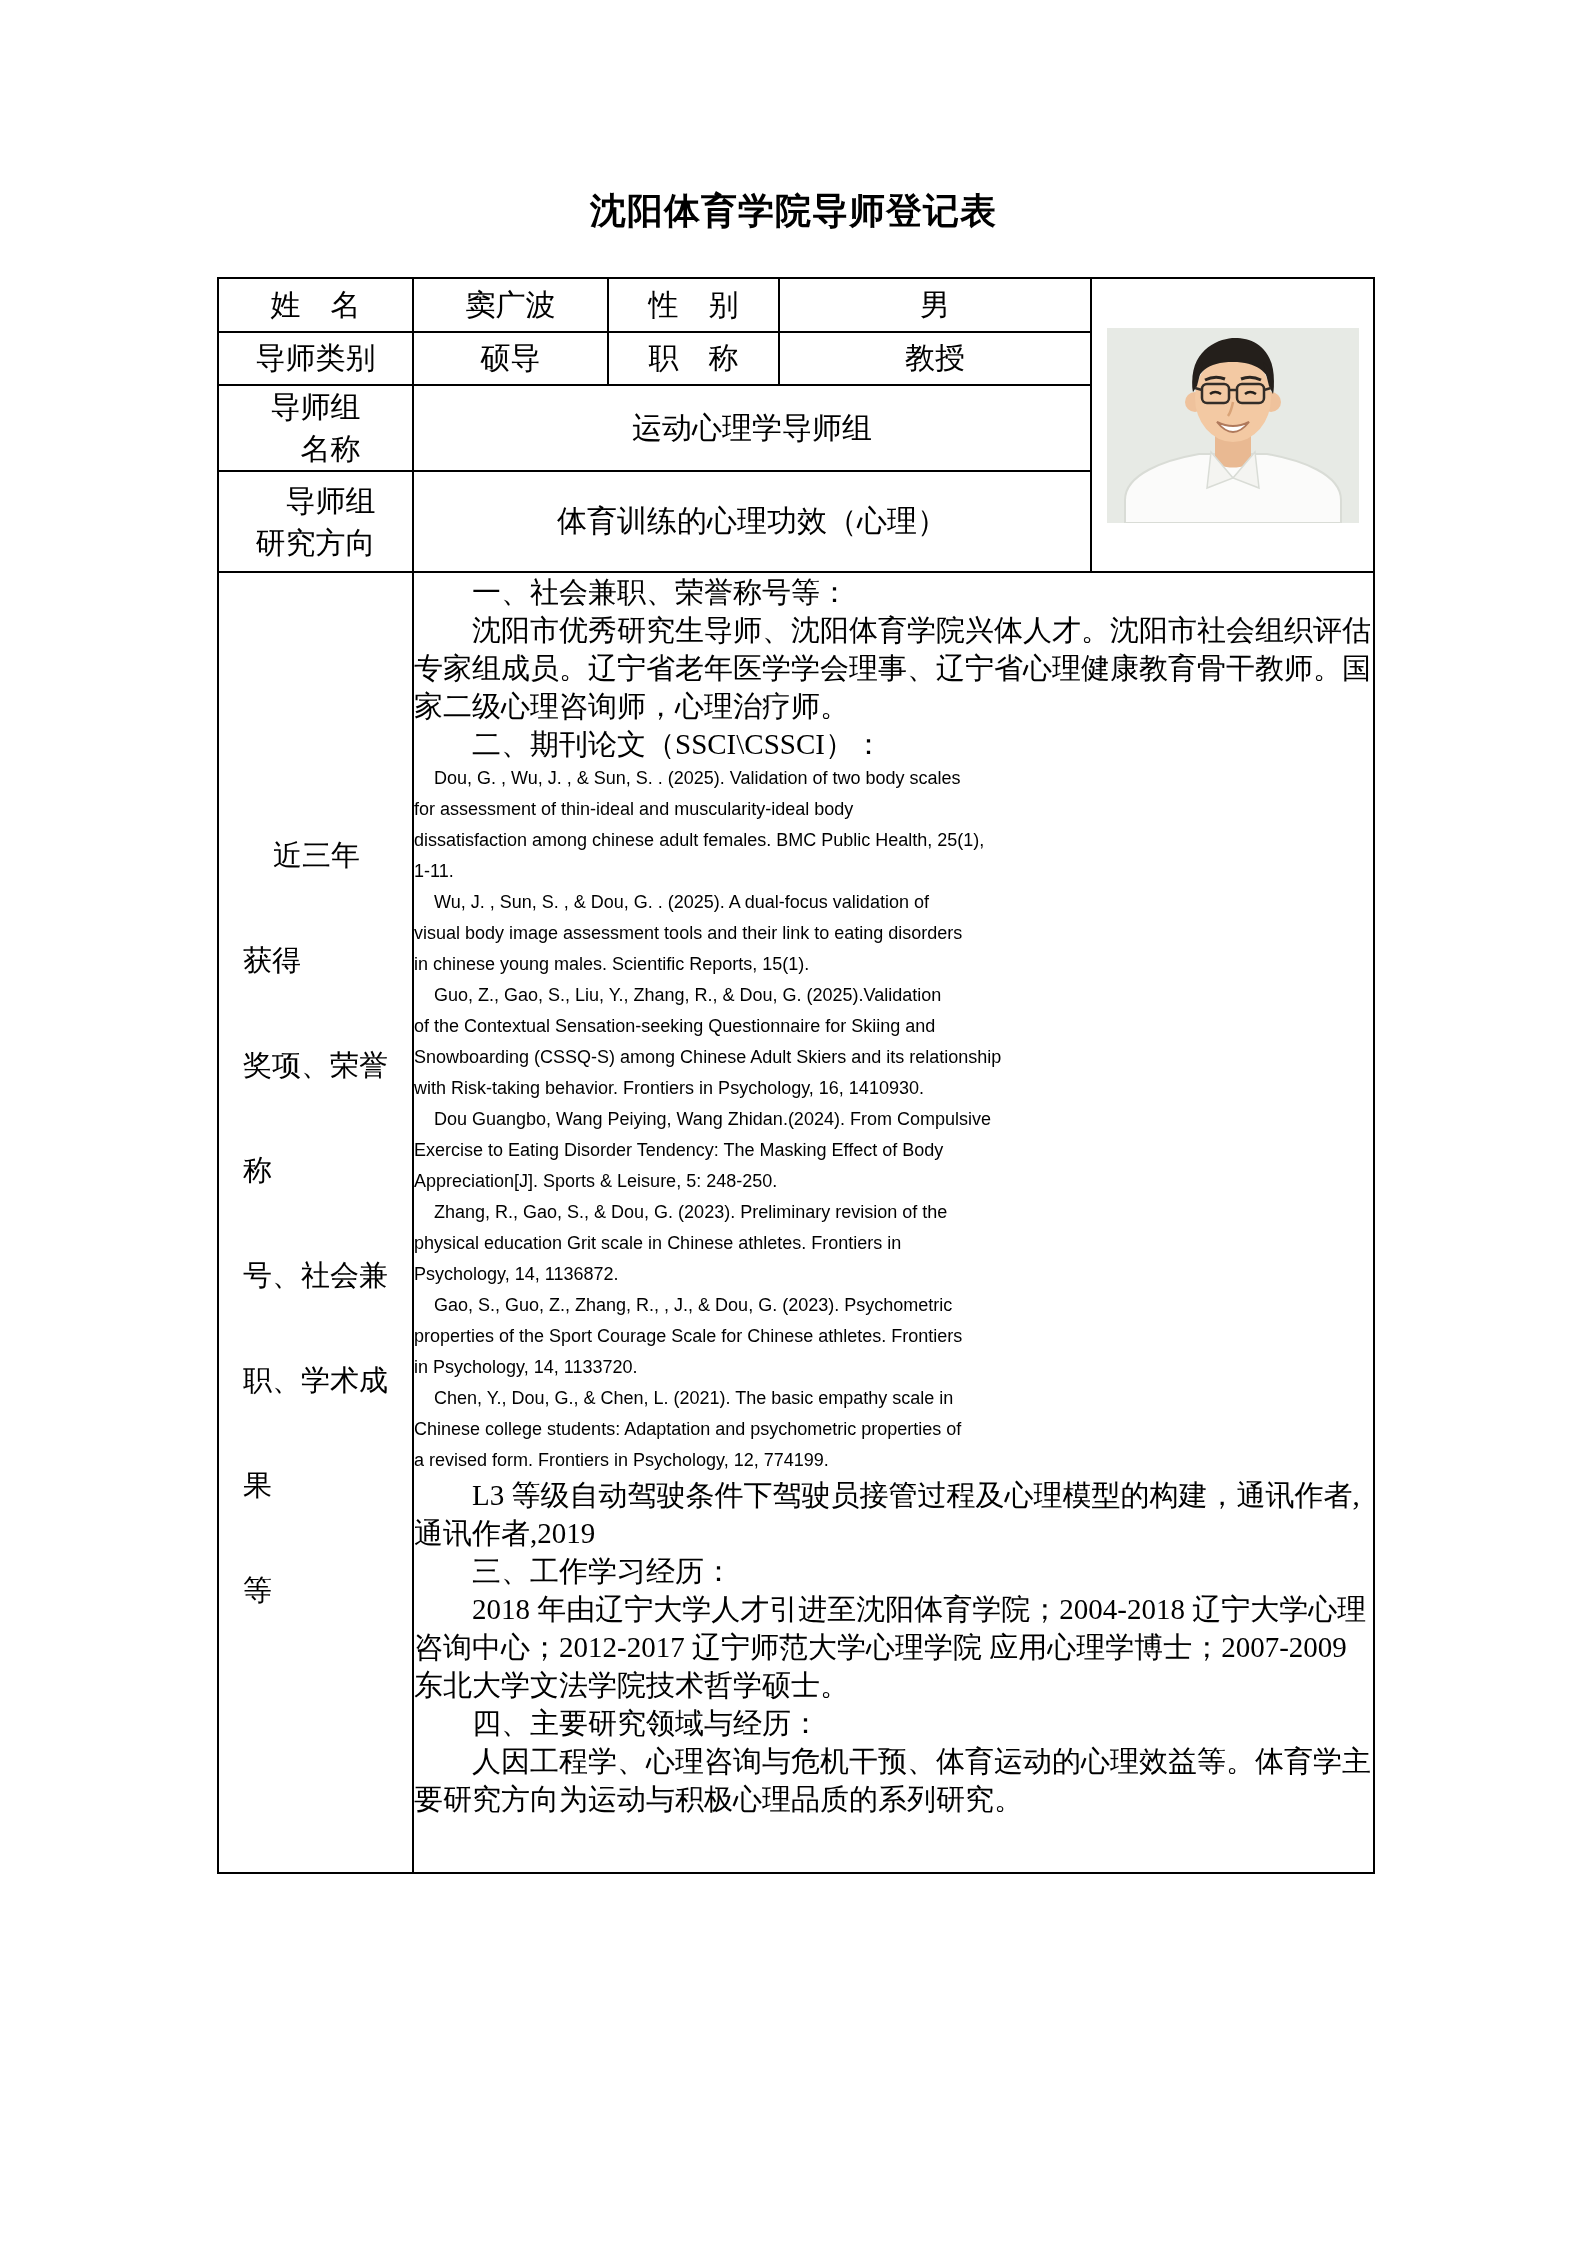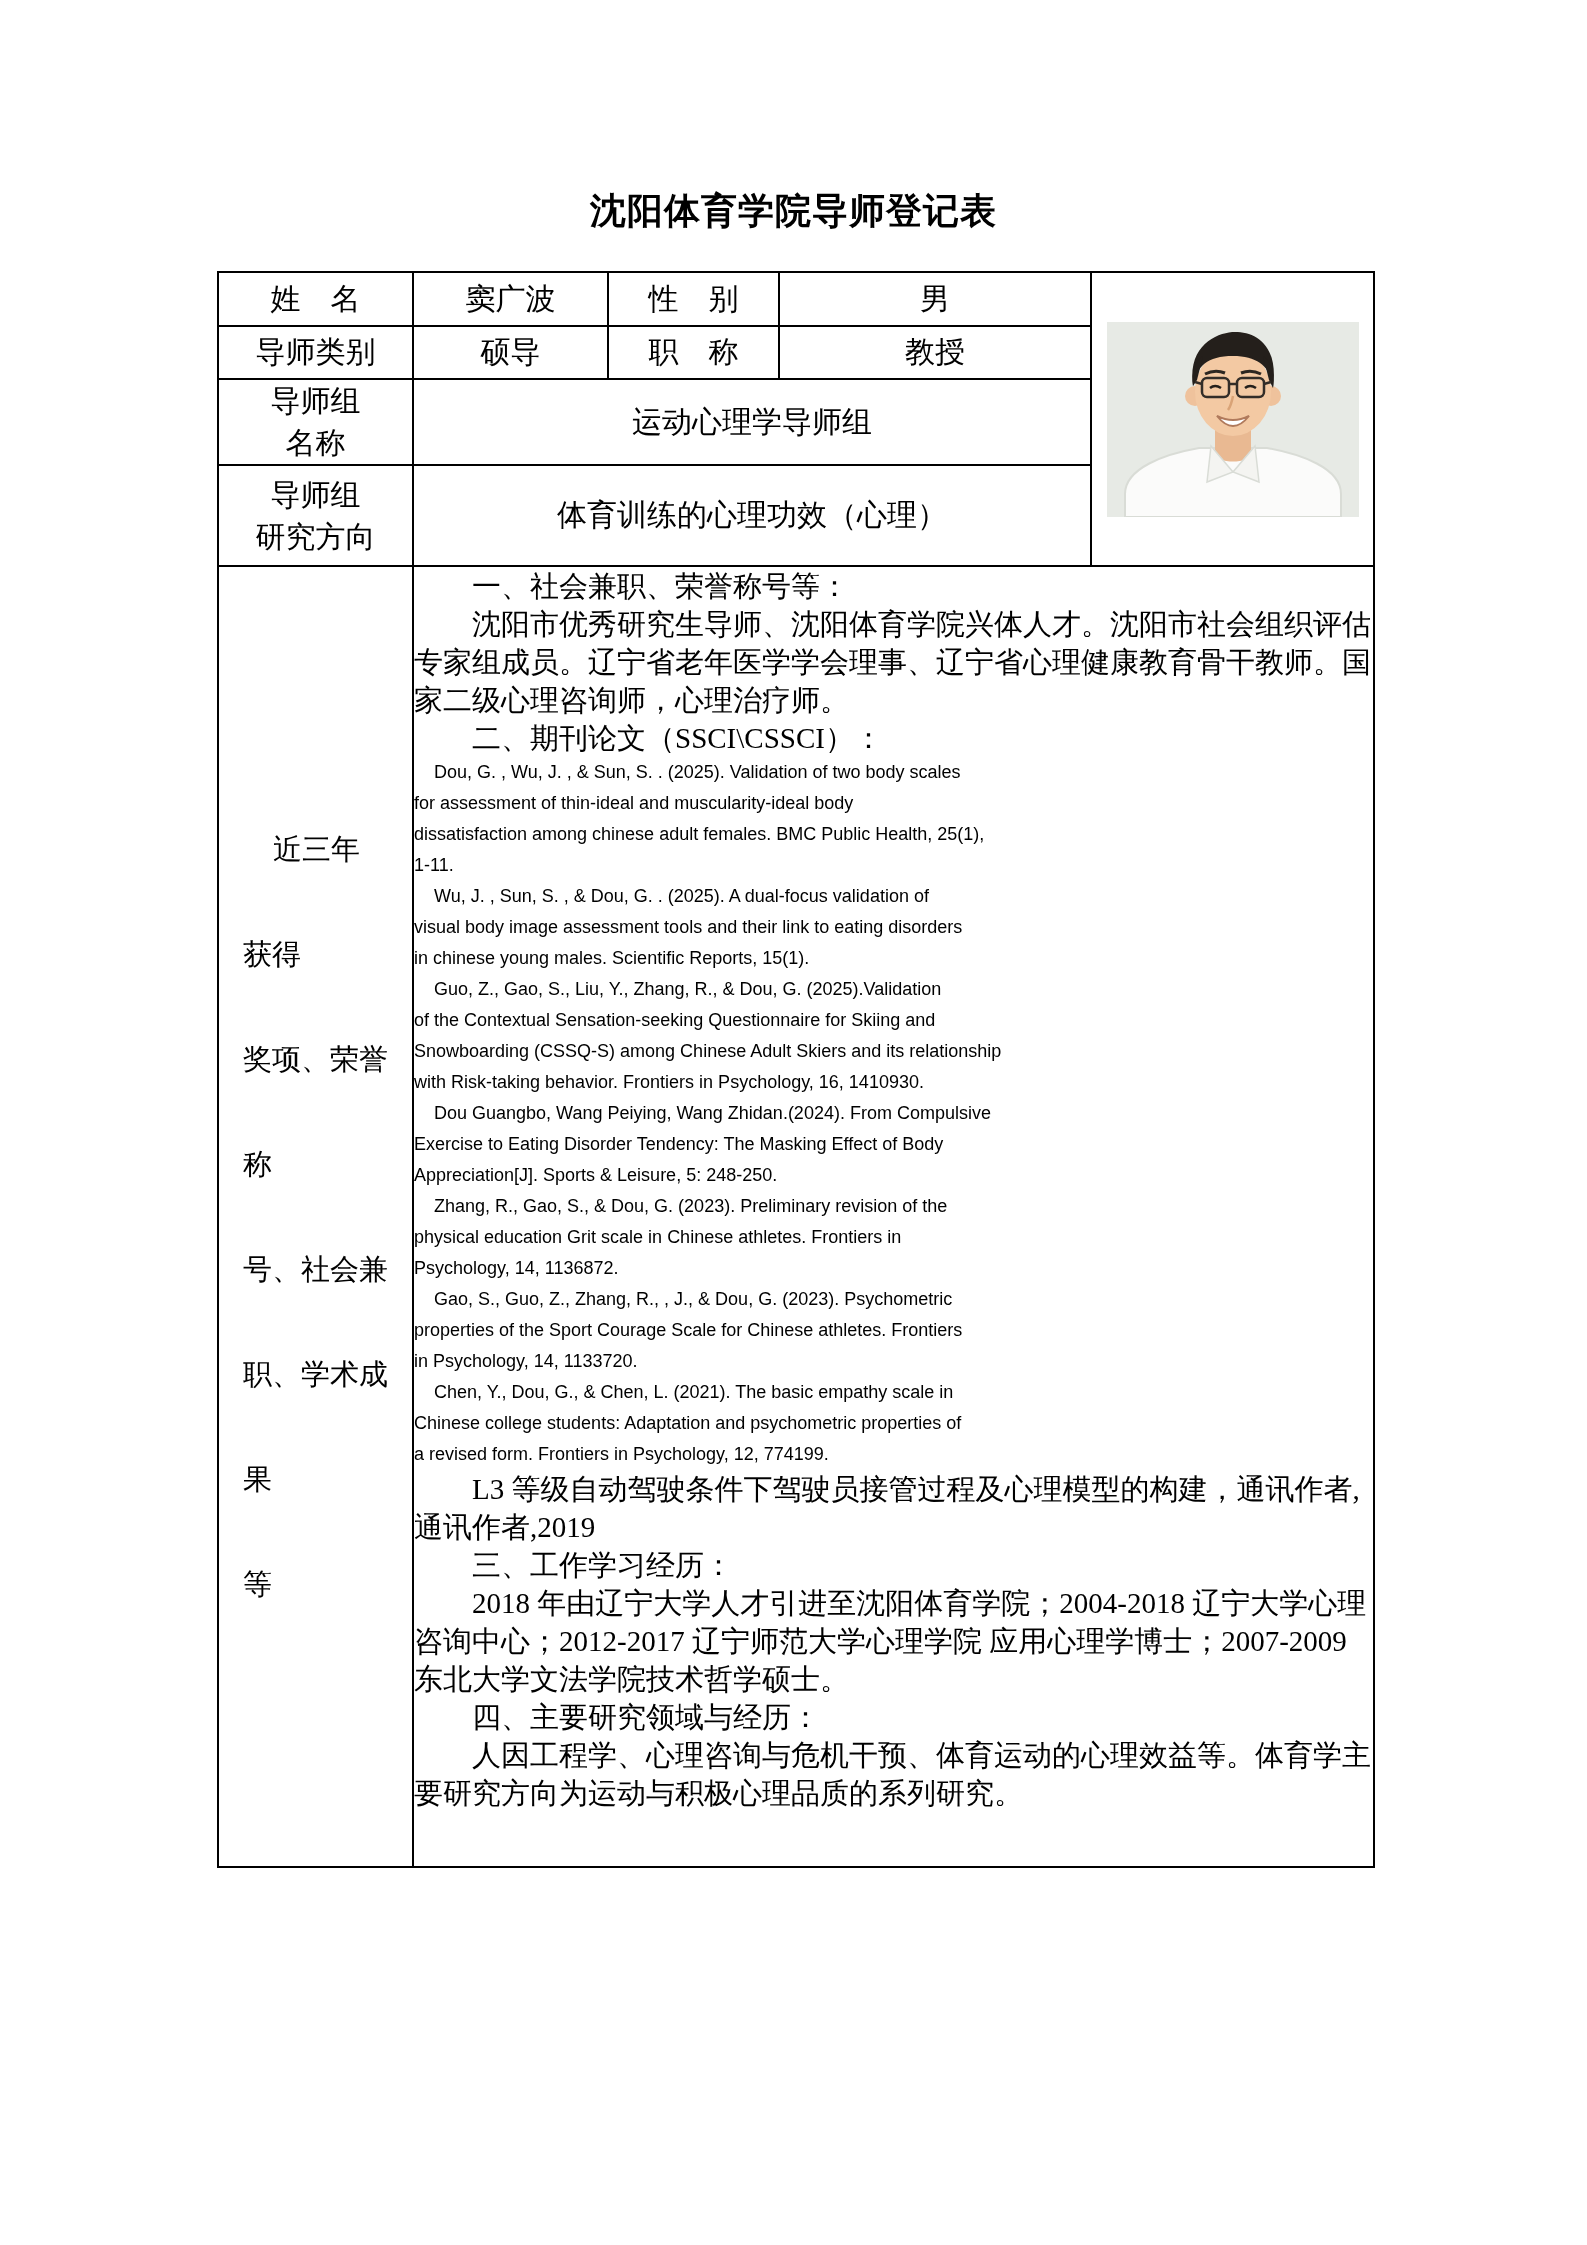--- a/index.html
+++ b/index.html
@@ -17,38 +17,38 @@
     top:182px;left:0;width:100%;
     margin:0;
     text-align:center;
     font-size:36px;
     font-weight:700;
     letter-spacing:1px;
     line-height:58px;
   }
   table.form{
     position:absolute;
-    left:217px;top:271px;
+    left:217px;top:277px;
     border-collapse:collapse;
     table-layout:fixed;
     width:1156px;
   }
   table.form td{
     border:2px solid #000;
     padding:0;
     overflow:hidden;
   }
   .lab,.val{
     text-align:center;
     vertical-align:middle;
     font-size:30px;
   }
   .two-line{
     display:inline-block;
-    text-align:center;
+    text-align:right;
     white-space:pre-line;
     line-height:42px;
   }
   .photo-cell{
     vertical-align:middle;
     text-align:center;
     background:#fff;
   }
   .photo{
     width:252px;height:195px;

